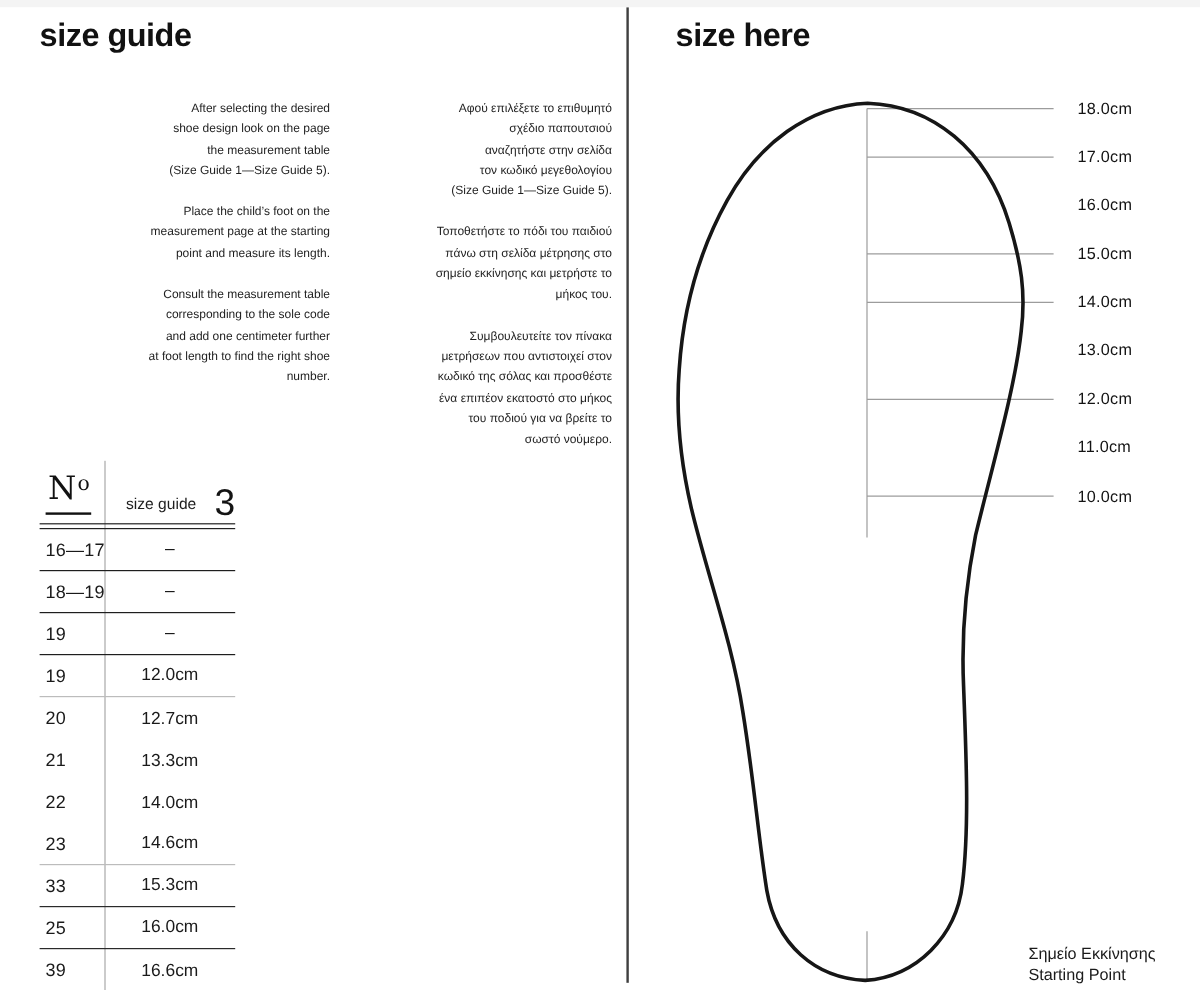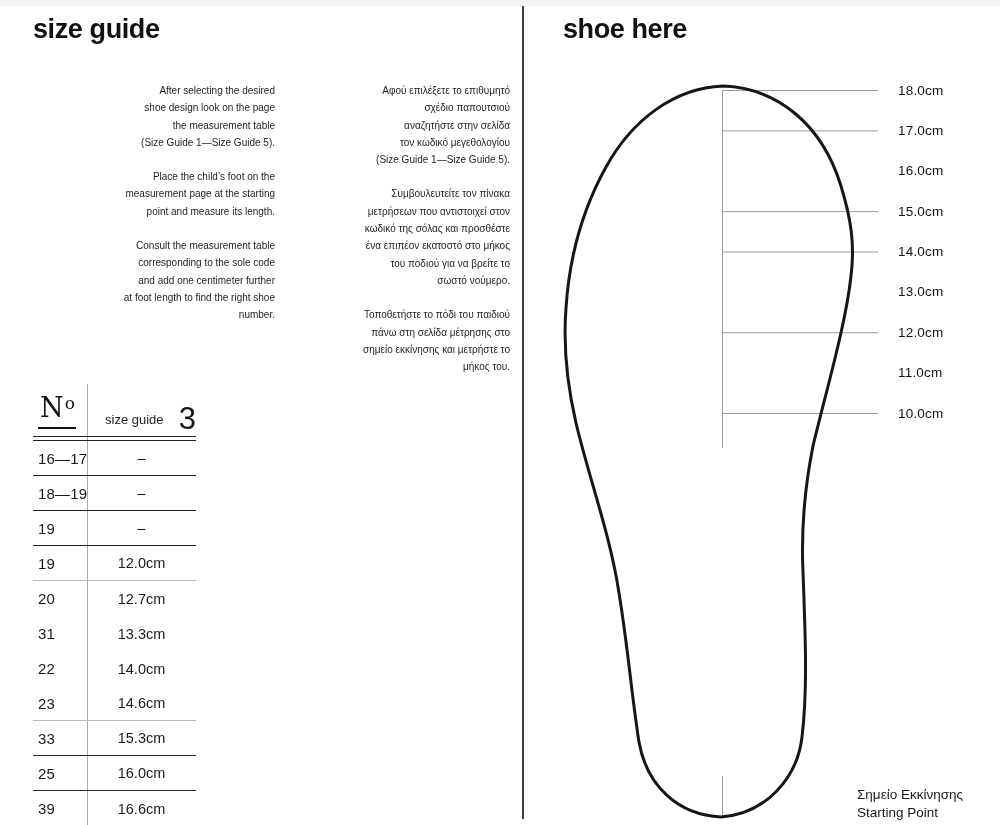--- a/index.html
+++ b/index.html
@@ -76,30 +76,30 @@
 at foot length to find the right shoe
 number.</p>
   </div>
 
   <div class="text-col col-gr">
     <p>Αφού επιλέξετε το επιθυμητό
 σχέδιο παπουτσιού
 αναζητήστε στην σελίδα
 τον κωδικό μεγεθολογίου
 (Size Guide 1—Size Guide 5).</p>
+    <p>Τοποθετήστε το πόδι του παιδιού
+πάνω στη σελίδα μέτρησης στο
+σημείο εκκίνησης και μετρήστε το
+μήκος του.</p>
     <p>Συμβουλευτείτε τον πίνακα
 μετρήσεων που αντιστοιχεί στον
 κωδικό της σόλας και προσθέστε
 ένα επιπέον εκατοστό στο μήκος
 του ποδιού για να βρείτε το
 σωστό νούμερο.</p>
-    <p>Τοποθετήστε το πόδι του παιδιού
-πάνω στη σελίδα μέτρησης στο
-σημείο εκκίνησης και μετρήστε το
-μήκος του.</p>
   </div>
 
   <div class="size-table">
     <div class="st-col-divider"></div>
     <div class="no-sign"><span>N</span><span class="no-sup">o</span></div>
     <div class="st-guide">
       <span class="st-guide-label">size guide</span>
       <span class="st-guide-num">3</span>
     </div>
     <div class="st-dline1"></div>
@@ -119,21 +119,21 @@
         </div>
         <div class="t-row sep-light">
           <span class="t-size">19</span>
           <span class="t-val">12.0cm</span>
         </div>
         <div class="t-row">
           <span class="t-size">20</span>
           <span class="t-val">12.7cm</span>
         </div>
         <div class="t-row">
-          <span class="t-size">31</span>
+          <span class="t-size">21</span>
           <span class="t-val">13.3cm</span>
         </div>
         <div class="t-row">
           <span class="t-size">22</span>
           <span class="t-val">14.0cm</span>
         </div>
         <div class="t-row sep-light">
           <span class="t-size">23</span>
           <span class="t-val">14.6cm</span>
         </div>
@@ -146,21 +146,21 @@
           <span class="t-val">16.0cm</span>
         </div>
         <div class="t-row">
           <span class="t-size">39</span>
           <span class="t-val">16.6cm</span>
         </div>
       </div>
   </div>
 
   <div class="panel-divider"></div>
-  <h1 class="title title-right">shoe here</h1>
+  <h1 class="title title-right">size here</h1>
 
   <svg class="diagram-svg" viewBox="0 0 1000 825" xmlns="http://www.w3.org/2000/svg">
     <g id="measure-lines" stroke="#9c9c9c" stroke-width="1">
         <line x1="722.5" y1="84.5" x2="722.5" y2="442"></line>
         <line x1="722.5" y1="770" x2="722.5" y2="810"></line>
         <line x1="722.5" y1="84.5" x2="878" y2="84.5"></line>
         <line x1="722.5" y1="124.875" x2="878" y2="124.875"></line>
         <line x1="722.5" y1="205.625" x2="878" y2="205.625"></line>
         <line x1="722.5" y1="246" x2="878" y2="246"></line>
         <line x1="722.5" y1="326.75" x2="878" y2="326.75"></line>

